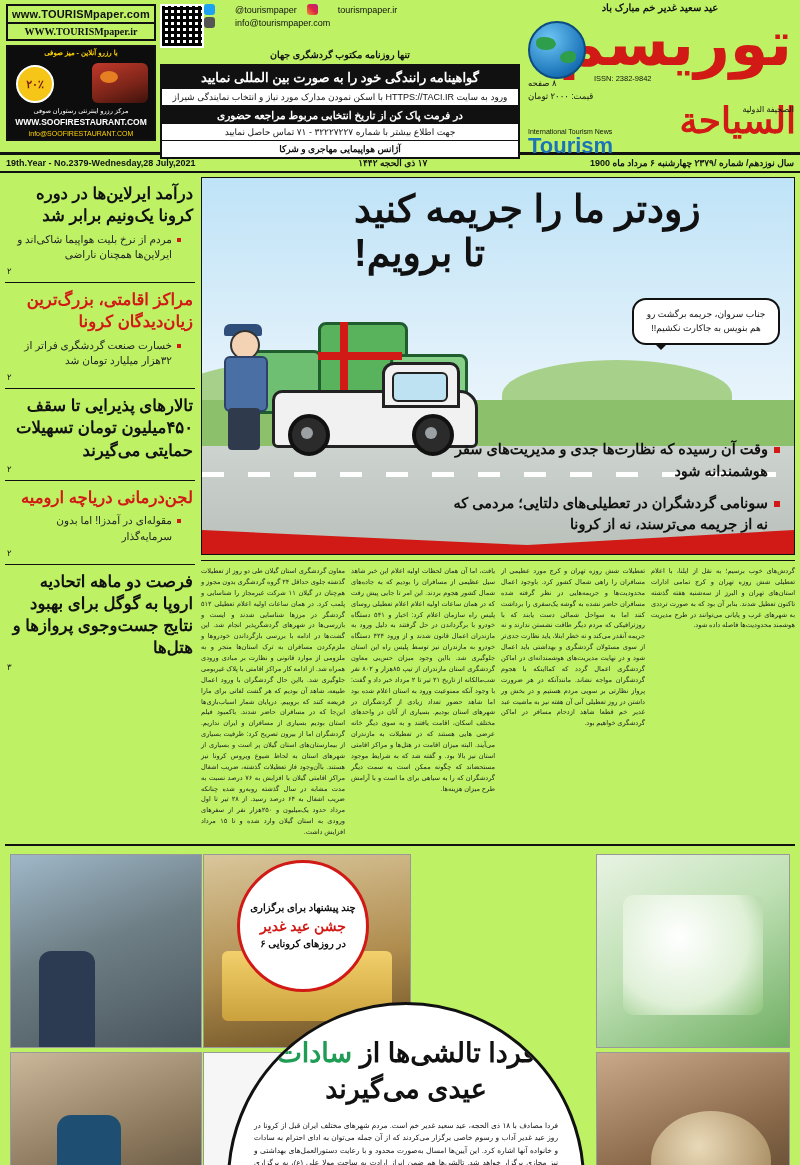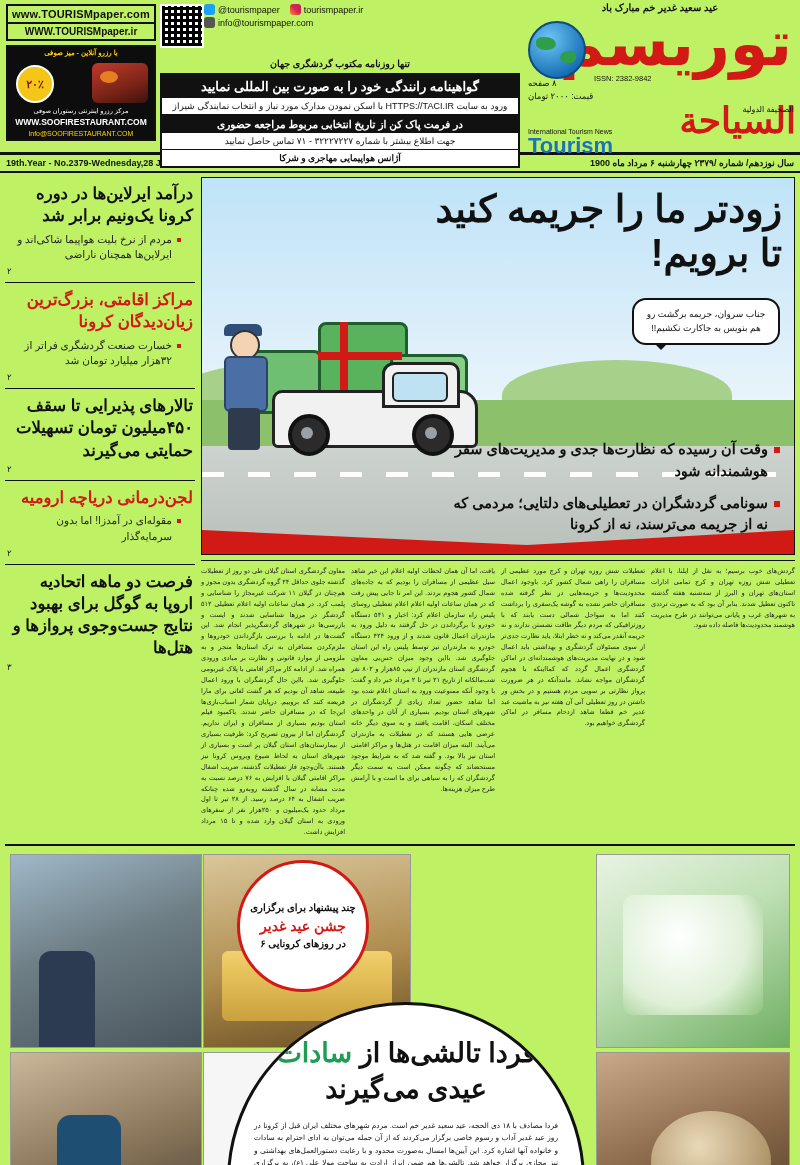--- a/index.html
+++ b/index.html
@@ -3,42 +3,42 @@
 <meta charset="utf-8">
 <style>
   html,body{margin:0;padding:0;background:#ffffff;}
   body{width:800px;height:1165px;font-family:"Liberation Sans",sans-serif;color:#111;overflow:hidden;}
   .page{position:relative;width:800px;height:1165px;background:#bef264;}
 
   
   .masthead{position:relative;height:152px;border-bottom:2px solid #111;}
   .mh-left{position:absolute;left:6px;top:4px;width:150px;}
   .url-box{border:2px solid #111;text-align:center;font-weight:bold;font-size:11px;padding:2px 0;letter-spacing:.2px;}
-  .url-box2{border:2px solid #111;border-top:none;text-align:center;font-weight:bold;font-size:10px;padding:2px 0;}
+  .url-box2{border:2px solid #111;border-top:none;text-align:center;font-weight:bold;font-size:10px;padding:2px 0;font-family:Liberation Serif, serif;}
   .ad-left{margin-top:4px;border:2px solid #111;background:#0d0d0d;height:92px;position:relative;overflow:hidden;}
   .ad-left .adtop{position:absolute;top:2px;right:3px;left:3px;color:#ffd400;font-size:7px;text-align:center;font-weight:bold;}
   .ad-left .circle{position:absolute;left:8px;top:18px;width:34px;height:34px;border-radius:50%;background:#f5c518;border:2px solid #fff;color:#7a1a10;font-size:11px;font-weight:bold;display:flex;align-items:center;justify-content:center;flex-direction:column;line-height:1;}
   .ad-left .food{position:absolute;right:6px;top:16px;width:56px;height:40px;border-radius:6px;background:linear-gradient(160deg,#c0392b,#7b2418 60%,#3d120c);}
   .ad-left .food:after{content:"";position:absolute;left:8px;top:8px;width:18px;height:12px;border-radius:50%;background:#e67e22;}
   .ad-left .adurl{position:absolute;bottom:12px;left:0;right:0;text-align:center;color:#fff;font-size:8.5px;font-weight:bold;}
   .ad-left .adurl2{position:absolute;bottom:2px;left:0;right:0;text-align:center;color:#ffd400;font-size:7px;}
   .ad-left .adcity{position:absolute;bottom:24px;left:0;right:0;text-align:center;color:#fff;font-size:6.5px;}
 
   .mh-center{position:absolute;left:160px;top:4px;width:360px;}
   .mh-top-social{display:flex;align-items:center;justify-content:flex-start;gap:10px;font-size:9px;direction:ltr;padding-left:44px;}
-  .mh-top-social .itm{display:flex;align-items:center;gap:3px;}
+  .mh-top-social .itm{display:flex;align-items:center;gap:20px;}
   .sq{width:11px;height:11px;border-radius:3px;background:#111;display:inline-block;position:relative;}
   .sq.tw{background:#1da1f2;}
   .sq.ig{background:linear-gradient(45deg,#f09433,#dc2743,#bc1888);}
   .sq.mail{background:#555;}
   .qr{position:absolute;left:0;top:0;width:40px;height:40px;background:
      repeating-linear-gradient(90deg,#000 0 3px,#fff 3px 6px),
      repeating-linear-gradient(0deg,#000 0 3px,transparent 3px 6px);
      background-blend-mode:multiply;border:2px solid #fff;}
-  .mh-slogan{margin-top:12px;text-align:center;font-size:9.5px;font-weight:bold;}
+  .mh-slogan{margin-top:3px;text-align:center;font-size:9.5px;font-weight:bold;}
   .mh-banner{margin-top:4px;border:2px solid #111;}
   .mh-banner .row1{background:#111;color:#fff;text-align:center;font-weight:bold;font-size:13px;padding:4px 2px;}
   .mh-banner .row2{background:#fff;color:#111;text-align:center;font-size:9px;padding:3px 2px;border-bottom:1px solid #111;}
   .mh-banner .row3{background:#111;color:#fff;text-align:center;font-weight:bold;font-size:10.5px;padding:3px 2px;}
   .mh-banner .row4{background:#fff;text-align:center;font-size:9px;padding:3px 2px;border-bottom:1px solid #111;}
   .mh-banner .row5{background:#fff;text-align:center;font-size:9px;padding:3px 2px;font-weight:bold;}
 
   .mh-right{position:absolute;right:4px;top:2px;width:272px;text-align:right;}
   .eid{font-size:10px;font-weight:bold;text-align:center;margin-bottom:2px;}
   .logo-fa{font-size:62px;font-weight:bold;color:#d11a15;letter-spacing:-2px;line-height:.95;text-align:right;padding-right:4px;
@@ -95,21 +95,21 @@
   .b2{left:78px;top:18px;width:84px;height:74px;background:#58b35c;}
   .b3{left:150px;top:50px;width:72px;height:56px;background:#86cf86;}
   .ribbon{position:absolute;background:#d11a15;}
   .officer{position:absolute;left:14px;bottom:104px;width:60px;height:120px;}
   .officer .head{position:absolute;left:14px;top:0;width:26px;height:26px;border-radius:50%;background:#f3d3b3;border:2px solid #333;}
   .officer .cap{position:absolute;left:8px;top:-6px;width:38px;height:12px;border-radius:6px 6px 2px 2px;background:#2f4f7a;}
   .officer .torso{position:absolute;left:8px;top:26px;width:40px;height:52px;background:#4a6fa5;border:2px solid #2c4268;border-radius:6px;}
   .officer .legs{position:absolute;left:12px;top:78px;width:32px;height:42px;background:#2f3b4d;border-radius:4px;}
   .bubble{position:absolute;right:14px;top:120px;width:128px;background:#fff;border:2px solid #111;border-radius:14px;padding:8px 8px;font-size:9px;line-height:1.5;text-align:center;}
   .bubble:after{content:"";position:absolute;left:20px;bottom:-14px;border:7px solid transparent;border-top-color:#111;}
-  .lead-title{position:absolute;right:12px;top:10px;left:162px;text-align:right;}
+  .lead-title{position:absolute;right:12px;top:10px;left:152px;text-align:left;}
   .lead-title h1{margin:0;font-size:38px;font-weight:bold;line-height:1.15;color:#111;}
   .lead-points{position:absolute;right:14px;bottom:8px;width:330px;text-align:right;}
   .lead-points p{margin:0 0 10px 0;font-size:14.5px;font-weight:bold;line-height:1.5;position:relative;padding-right:12px;}
   .lead-points p:before{content:"";position:absolute;right:0;top:8px;width:6px;height:6px;background:#d11a15;}
   .wedge{position:absolute;left:0;right:0;bottom:-2px;height:26px;background:#d11a15;clip-path:polygon(0 100%,100% 100%,100% 0,55% 58%,0 0);}
 
   
   .textcols{display:flex;gap:6px;margin-top:5px;border-top:1px solid #111;padding-top:5px;}
   .tcol{flex:1;font-size:6.6px;line-height:1.65;text-align:justify;color:#222;}
 

